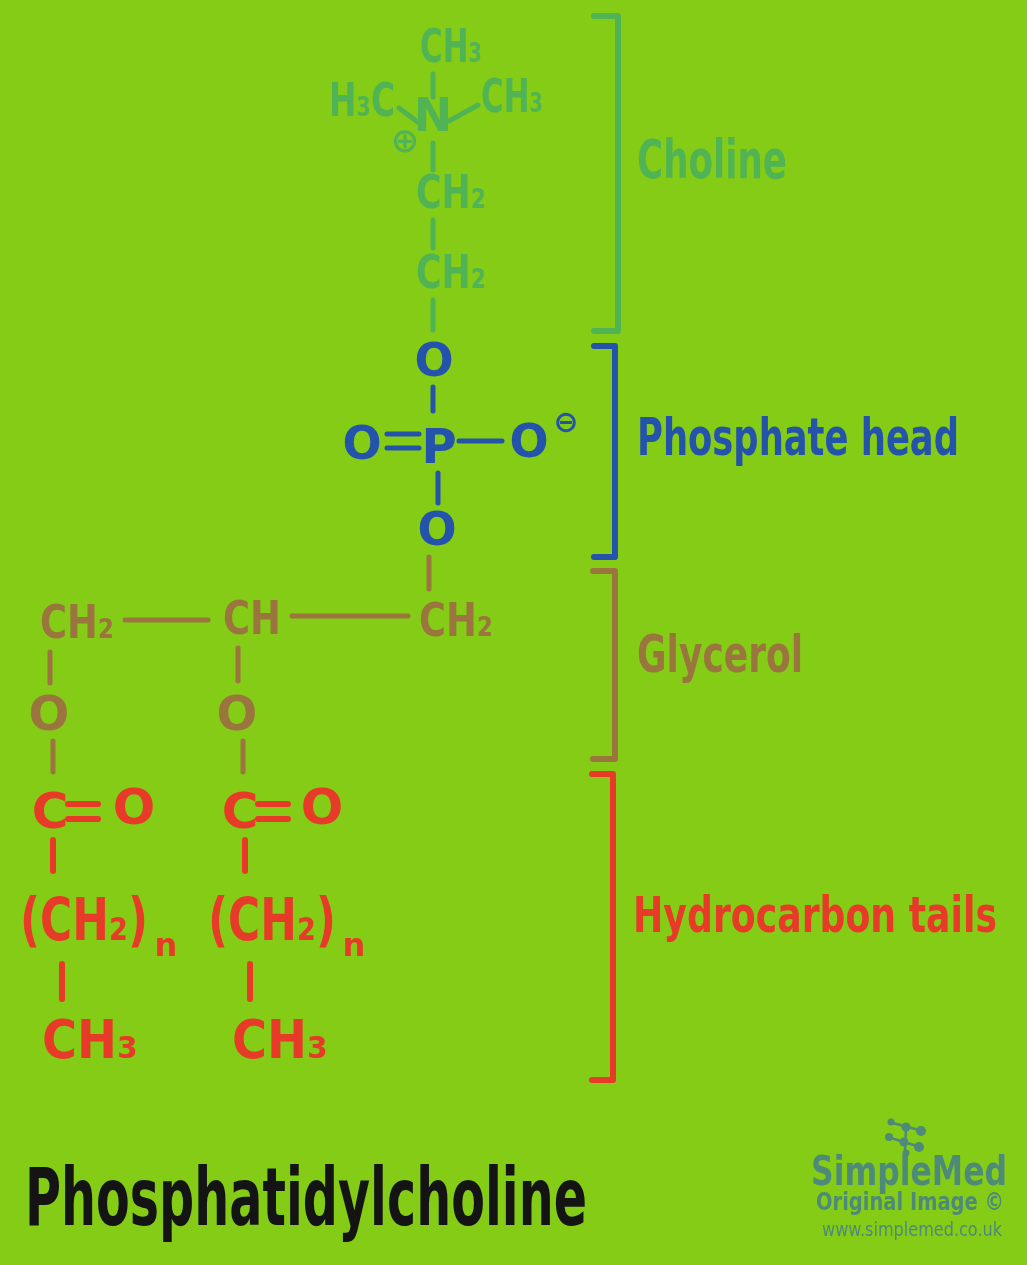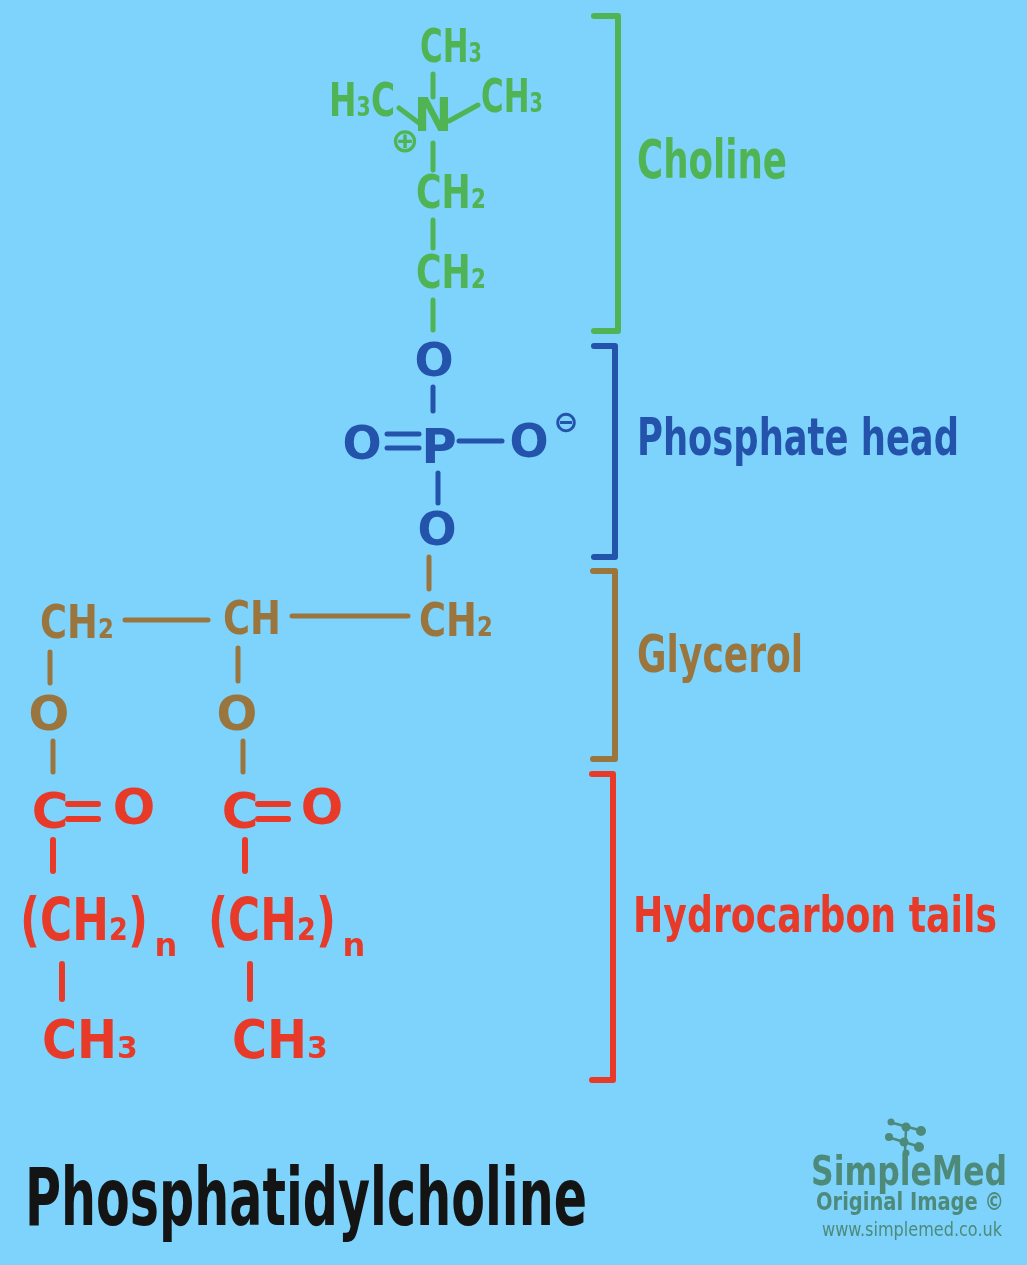--- a/index.html
+++ b/index.html
@@ -1,16 +1,16 @@
 <!DOCTYPE html>
 <html><head>
 <meta charset="utf-8">
 <style>
   html,body{margin:0;padding:0;background:#ffffff;}
-  .page{width:1027px;height:1265px;position:relative;background:#7dd3fc;overflow:hidden;}
+  .page{width:1027px;height:1265px;position:relative;background:#84cc16;overflow:hidden;}
   svg{display:block;}
   text{font-family:"DejaVu Sans","Liberation Sans",sans-serif;}
   .atom{font-weight:bold;}
   .seclabel{font-weight:bold;}
   .g{fill:#50b455}
   .b{fill:#2453ac}
   .br{fill:#9a763e}
   .r{fill:#e83a28}
   .t{fill:#4e8a7a}
   .k{fill:#141414}

